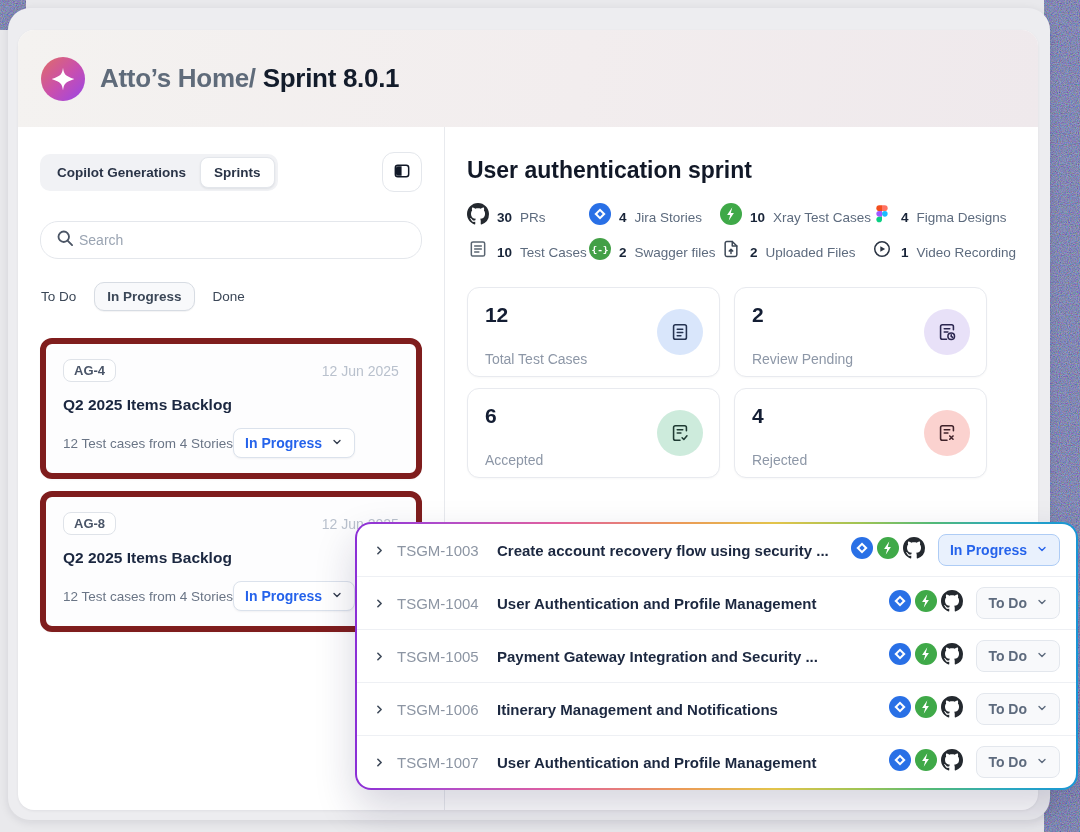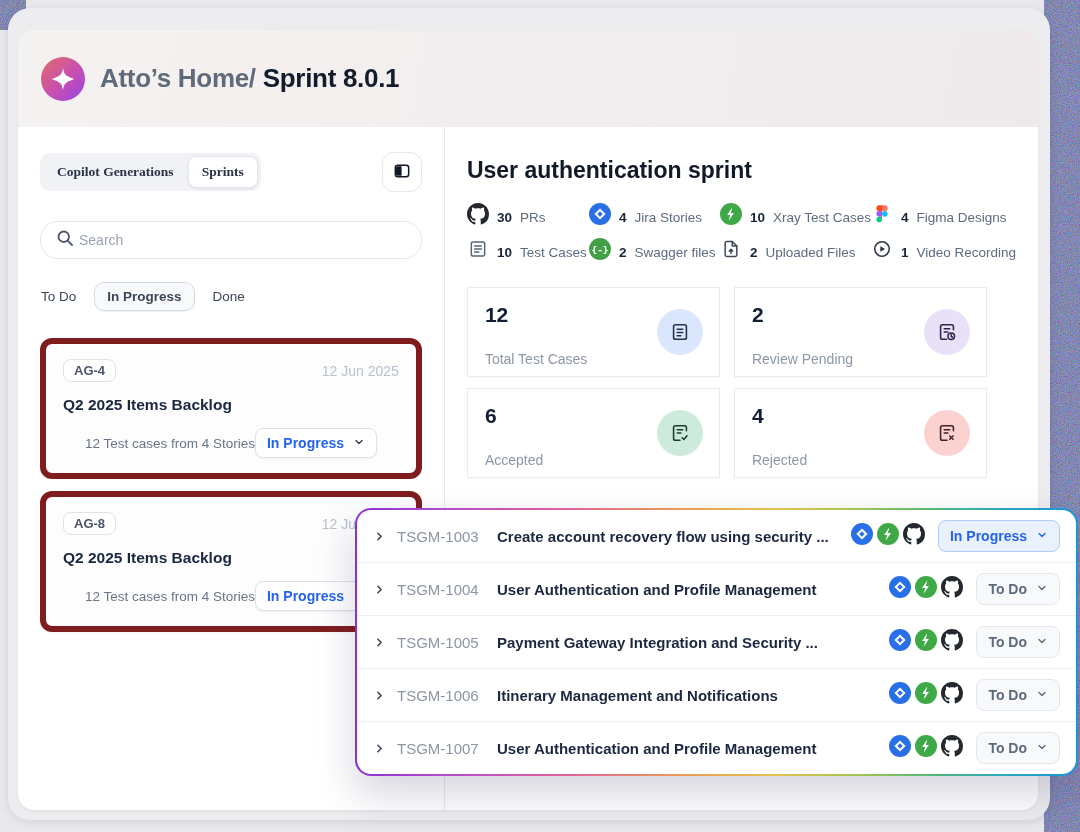--- a/index.html
+++ b/index.html
@@ -24,21 +24,21 @@
   .app-title{margin-left:15px;font-size:26px;font-weight:700;letter-spacing:-.3px;}
   .app-title .crumb{color:#5f6b7a;}
   .app-title .current{color:#131c2b;}
 
   .app-body{display:flex;height:calc(100% - 97px);}
   .sidebar{width:442px;box-sizing:border-box;padding:25px 22px;border-right:1px solid #e8eaee;}
   .main{flex:1;box-sizing:border-box;padding:24px 22px 0 22px;}
 
   
   .top-row{display:flex;justify-content:space-between;align-items:center;margin-bottom:29px;}
-  .seg{display:flex;background:#f1f2f5;border-radius:10px;padding:3px;font-family:Liberation Serif, serif;}
+  .seg{display:flex;background:#f1f2f5;border-radius:10px;padding:3px;}
   .seg-tab{padding:7px 13px;font-size:13.5px;font-weight:600;color:#2a3447;border-radius:8px;
     border:1px solid transparent;background:transparent;cursor:pointer;font-family:inherit;}
   .seg-tab.active{background:#fff;border-color:#e3e6eb;box-shadow:0 1px 2px rgba(16,24,40,.08);}
   .panel-btn{width:40px;height:40px;border-radius:12px;background:#fff;border:1px solid #e4e7ec;
     display:grid;place-items:center;cursor:pointer;}
 
   .search{display:flex;align-items:center;gap:2px;height:36px;border:1px solid #e4e7ec;border-radius:18px;
     padding:0 14px;margin-bottom:23px;background:#fff;}
   .search input{border:none;outline:none;font-size:14px;color:#334155;width:100%;background:transparent;font-family:inherit;}
   .search input::placeholder{color:#9aa4b2;}
@@ -49,43 +49,43 @@
   .filter.active{border-color:#d7dce3;background:#f8f9fb;padding:6px 12px;font-weight:600;
     box-shadow:0 1px 1px rgba(16,24,40,.05);}
 
   .sprint-card{border:6px solid #7f1d1d;border-radius:12px;padding:15px 17px;margin-bottom:12px;
     background:#fdfdfe;box-shadow:0 1px 2px rgba(16,24,40,.03);}
   .card-top{display:flex;justify-content:space-between;align-items:center;}
   .badge{border:1px solid #dfe3e9;border-radius:8px;padding:3px 10px;font-size:13px;font-weight:600;
     color:#4a5568;background:#fff;}
   .date{font-size:14px;color:#b9c1cd;}
   .card-title{margin-top:14px;font-size:15.5px;font-weight:700;color:#1b2740;}
-  .card-bottom{margin-top:14px;display:flex;justify-content:center;align-items:center;}
+  .card-bottom{margin-top:14px;display:flex;justify-content:flex-start;align-items:center;}
   .card-sub{font-size:13.5px;color:#6a7586;}
   .status-select{display:flex;gap:9px;align-items:center;border:1px solid #dbe2ec;border-radius:8px;
     padding:6px 11px;font-size:14px;font-weight:600;color:#2563eb;background:#fff;cursor:pointer;
     box-shadow:0 1px 2px rgba(16,24,40,.05);font-family:inherit;white-space:nowrap;}
 
   
   .main-title{font-size:23px;font-weight:700;color:#111827;margin:6px 0 19px;}
   .stats{display:grid;grid-template-columns:122px 131px 151px auto;row-gap:13px;margin-bottom:27px;}
   .stat{display:flex;align-items:flex-end;gap:8px;font-size:13.5px;color:#5d6b7e;white-space:nowrap;}
   .stat .cnt{color:#182438;font-weight:700;}
   .stat-ic{width:22px;height:22px;display:grid;place-items:center;flex:none;}
 
   .cards-grid{display:grid;grid-template-columns:253px 253px;gap:11px 14px;}
-  .stat-card{position:relative;border:1px solid #e8eaef;border-radius:0;padding:15px 17px;height:90px;
+  .stat-card{position:relative;border:1px solid #e8eaef;border-radius:12px;padding:15px 17px;height:90px;
     box-sizing:border-box;background:#fff;box-shadow:0 1px 2px rgba(16,24,40,.03);}
   .sc-value{font-size:21px;font-weight:700;color:#131d33;}
   .sc-label{margin-top:24px;font-size:14px;color:#8d97a7;}
   .sc-icon{position:absolute;right:16px;top:50%;transform:translateY(-50%);width:46px;height:46px;
     border-radius:50%;display:grid;place-items:center;}
 
   
-  .overlay-wrap{position:absolute;z-index:50;left:355px;top:508px;width:723px;height:268px;border-radius:16px;padding:2px;
+  .overlay-wrap{position:absolute;z-index:50;left:355px;top:522px;width:723px;height:268px;border-radius:16px;padding:2px;
     box-sizing:border-box;
     background:linear-gradient(90deg,#8b2fd6 0%,#b04ccb 12%,#e0609f 28%,#eb9a57 45%,#e3c44b 58%,#9fc454 70%,#52b978 80%,#2aa8c0 90%,#1895d6 100%);
     box-shadow:0 18px 40px rgba(30,20,70,.18);}
   .overlay{width:100%;height:100%;background:#fff;border-radius:14px;overflow:hidden;display:flex;flex-direction:column;}
   .tc-row{flex:1;display:flex;align-items:center;padding:0 16px 0 15px;border-bottom:1px solid #eef0f4;min-height:0;}
   .tc-row:last-child{border-bottom:none;}
   .tc-chevron{width:14px;display:grid;place-items:center;margin-right:11px;cursor:pointer;flex:none;}
   .tc-id{width:92px;font-size:15px;color:#8c95a3;flex:none;}
   .tc-title{flex:1;font-size:15px;font-weight:700;color:#1c2840;margin-left:8px;white-space:nowrap;overflow:hidden;}
   .tc-icons{display:flex;gap:4px;margin:0 13px;flex:none;align-items:center;}

